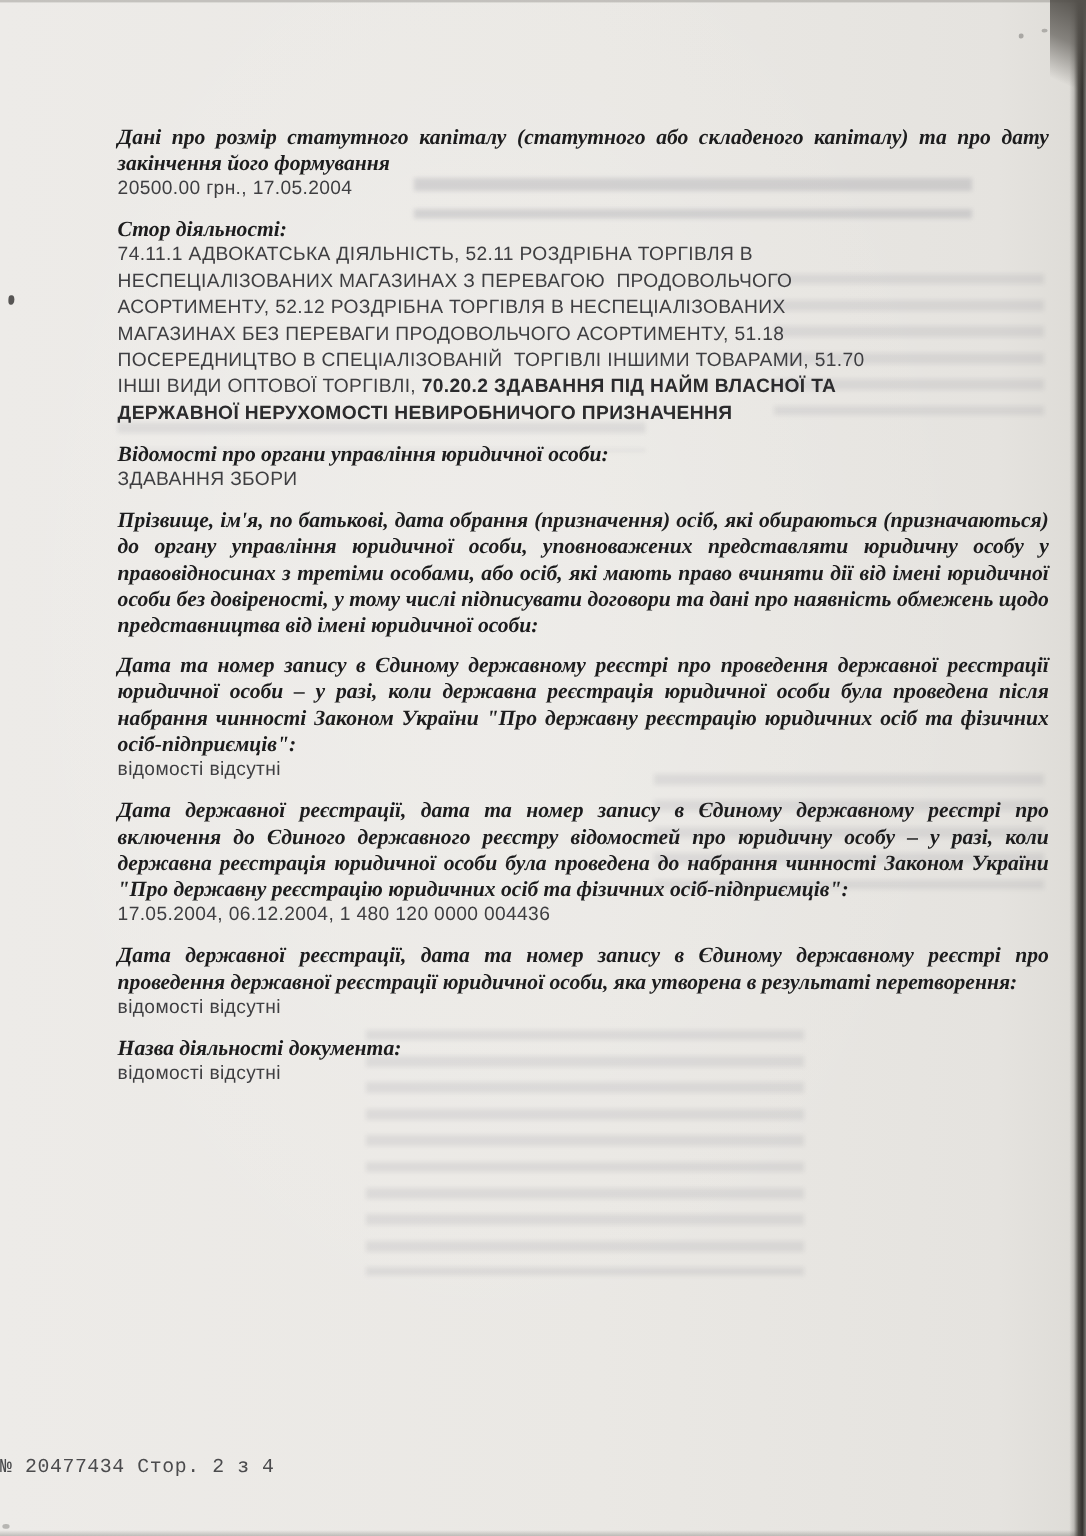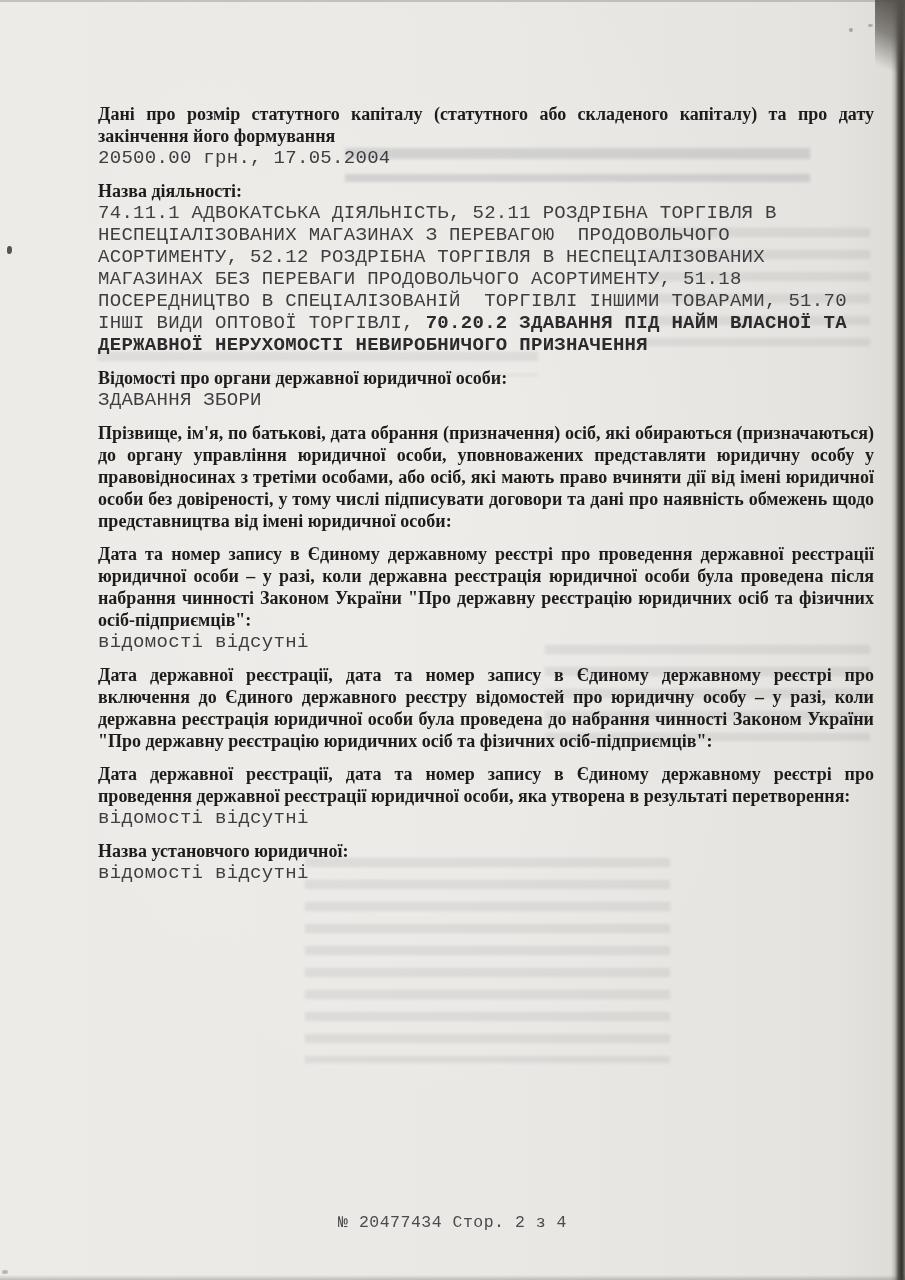--- a/index.html
+++ b/index.html
@@ -24,45 +24,46 @@
     position: absolute;
     left: 98px;
     top: 103px;
     width: 776px;
     z-index: 2;
   }
   .field { margin-bottom: 11px; }
   .field-label {
     font-family: "Liberation Serif", serif;
     font-weight: bold;
+    font-style: italic;
     font-size: 18px;
     line-height: 22px;
     color: #1c1c1d;
     text-align: justify;
   }
   .field-value {
-    font-family: Liberation Mono, monospace;
-    font-size: 19px;
+    font-family: Liberation Sans, sans-serif;
+    font-size: 16px;
     line-height: 22px;
     letter-spacing: 0.3px;
     color: #3e3e41;
     white-space: pre-wrap;
   }
   .field-value .bold-part {
     font-weight: bold;
     color: #2b2b2d;
   }
 
   
   .page-footer {
     position: absolute;
     left: 0;
     right: 0;
     top: 1213px;
-    text-align: center;
+    text-align: left;
     font-family: "Liberation Mono", monospace;
     font-size: 16.5px;
     letter-spacing: 0.5px;
     color: #4b4b4d;
     z-index: 2;
   }
 
   
   .ghost {
     position: absolute;
@@ -145,58 +146,59 @@
   <div class="ghost" style="top:858px; left:305px; width:365px; height:205px;"></div>
 
   <div class="content">
 
     <div class="field">
       <div class="field-label">Дані про розмір статутного капіталу (статутного або складеного капіталу) та про дату закінчення його формування</div>
       <div class="field-value">20500.00 грн., 17.05.2004</div>
     </div>
 
     <div class="field">
-      <div class="field-label">Назва діяльності:</div>
+      <div class="field-label">Стор діяльності:</div>
       <div class="field-value"><span>74.11.1 АДВОКАТСЬКА ДІЯЛЬНІСТЬ, 52.11 РОЗДРІБНА ТОРГІВЛЯ В
 НЕСПЕЦІАЛІЗОВАНИХ МАГАЗИНАХ З ПЕРЕВАГОЮ  ПРОДОВОЛЬЧОГО
 АСОРТИМЕНТУ, 52.12 РОЗДРІБНА ТОРГІВЛЯ В НЕСПЕЦІАЛІЗОВАНИХ
 МАГАЗИНАХ БЕЗ ПЕРЕВАГИ ПРОДОВОЛЬЧОГО АСОРТИМЕНТУ, 51.18
 ПОСЕРЕДНИЦТВО В СПЕЦІАЛІЗОВАНІЙ  ТОРГІВЛІ ІНШИМИ ТОВАРАМИ, 51.70
 ІНШІ ВИДИ ОПТОВОЇ ТОРГІВЛІ, </span><span class="bold-part">70.20.2 ЗДАВАННЯ ПІД НАЙМ ВЛАСНОЇ ТА
 ДЕРЖАВНОЇ НЕРУХОМОСТІ НЕВИРОБНИЧОГО ПРИЗНАЧЕННЯ</span></div>
     </div>
 
     <div class="field">
-      <div class="field-label">Відомості про органи державної юридичної особи:</div>
+      <div class="field-label">Відомості про органи управління юридичної особи:</div>
       <div class="field-value">ЗДАВАННЯ ЗБОРИ</div>
     </div>
 
     <div class="field">
       <div class="field-label">Прізвище, ім'я, по батькові, дата обрання (призначення) осіб, які обираються (призначаються) до органу управління юридичної особи, уповноважених представляти юридичну особу у правовідносинах з третіми особами, або осіб, які мають право вчиняти дії від імені юридичної особи без довіреності, у тому числі підписувати договори та дані про наявність обмежень щодо представництва від імені юридичної особи:</div>
     </div>
 
     <div class="field">
       <div class="field-label">Дата та номер запису в Єдиному державному реєстрі про проведення державної реєстрації юридичної особи – у разі, коли державна реєстрація юридичної особи була проведена після набрання чинності Законом України "Про державну реєстрацію юридичних осіб та фізичних осіб-підприємців":</div>
       <div class="field-value">відомості відсутні</div>
     </div>
 
     <div class="field">
       <div class="field-label">Дата державної реєстрації, дата та номер запису в Єдиному державному реєстрі про включення до Єдиного державного реєстру відомостей про юридичну особу – у разі, коли державна реєстрація юридичної особи була проведена до набрання чинності Законом України "Про державну реєстрацію юридичних осіб та фізичних осіб-підприємців":</div>
+      <div class="field-value">17.05.2004, 06.12.2004, 1 480 120 0000 004436</div>
     </div>
 
     <div class="field">
       <div class="field-label">Дата державної реєстрації, дата та номер запису в Єдиному державному реєстрі про проведення державної реєстрації юридичної особи, яка утворена в результаті перетворення:</div>
       <div class="field-value">відомості відсутні</div>
     </div>
 
     <div class="field">
     </div>
 
     <div class="field">
-      <div class="field-label">Назва установчого юридичної:</div>
+      <div class="field-label">Назва діяльності документа:</div>
       <div class="field-value">відомості відсутні</div>
     </div>
 
   </div>
 
   <div class="page-footer">№ 20477434 Стор. 2 з 4</div>
 
   <div class="edge-top"></div>
   <div class="edge-right"></div>
   <div class="corner-tr"></div>

